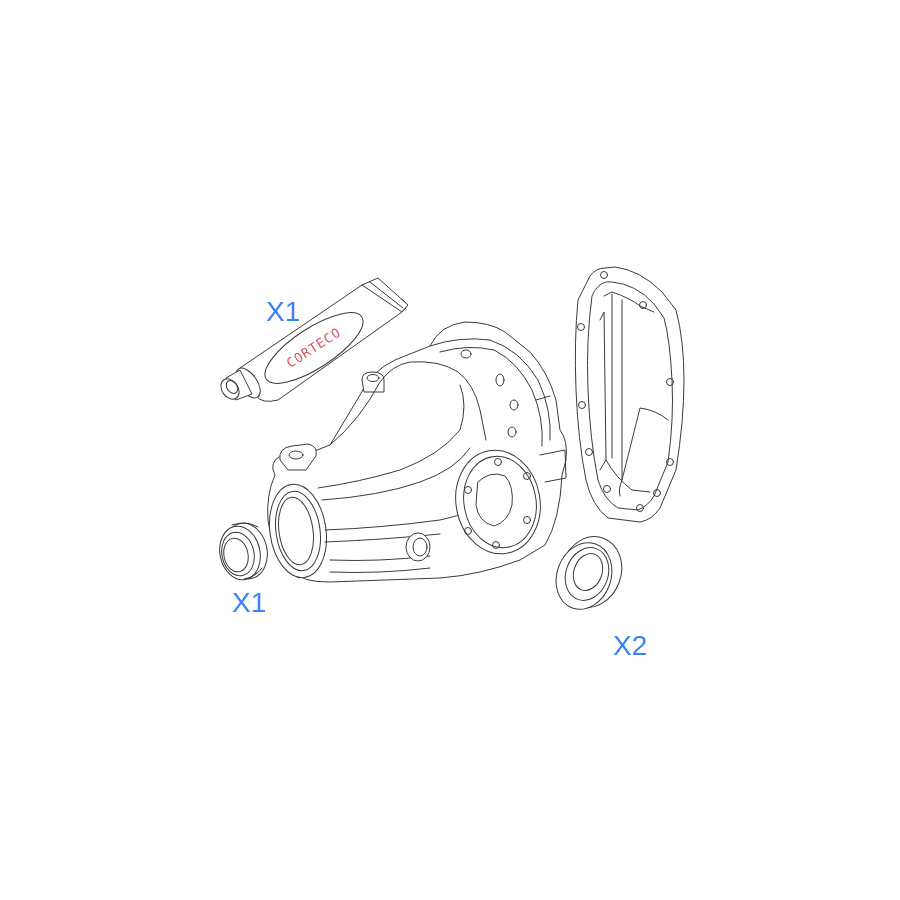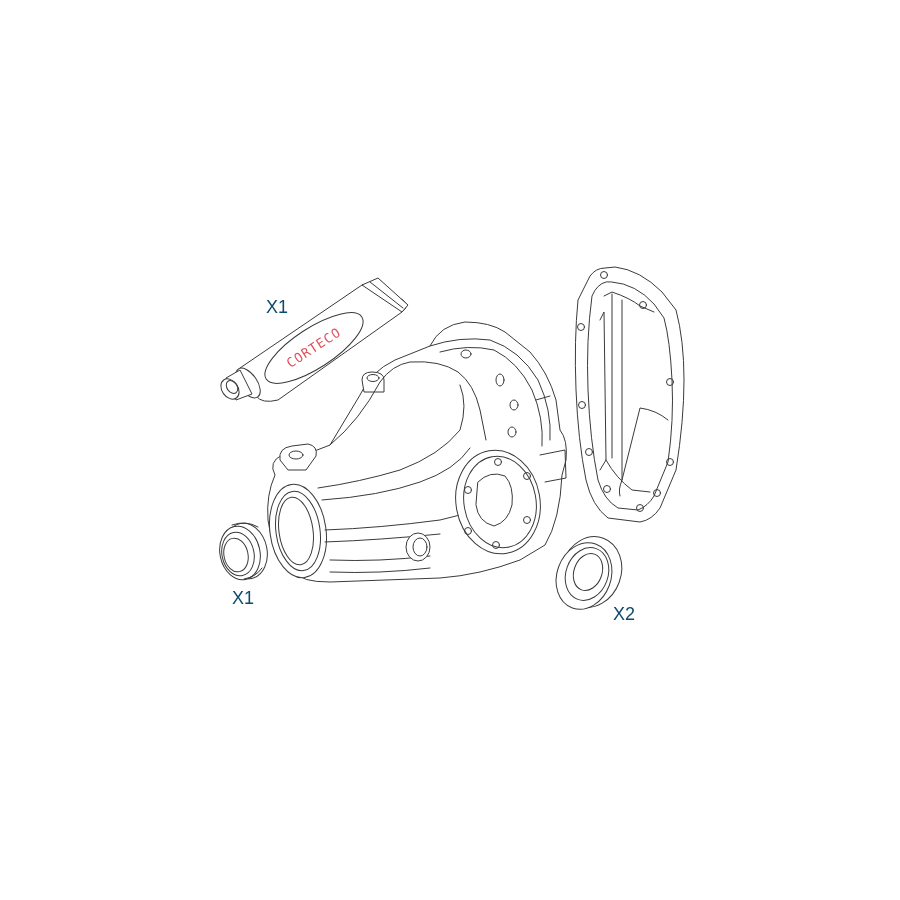--- a/index.html
+++ b/index.html
@@ -1,22 +1,22 @@
 <!DOCTYPE html>
 <html><head>
   <meta charset="utf-8">
   <style>
     html, body { margin: 0; padding: 0; background: #ffffff; }
     body { width: 900px; height: 900px; position: relative; overflow: hidden; }
     #stage { position: absolute; left: 0; top: 0; width: 900px; height: 900px; }
     .qty-label {
       position: absolute;
       font-family: "Liberation Sans", sans-serif;
-      font-size: 18px;
-      color: #0c4a6e;
+      font-size: 28px;
+      color: #3b82f6;
       letter-spacing: 0px;
       line-height: 1;
     }
     svg .ln { fill: none; stroke: #3a3a3a; stroke-width: 1; stroke-linejoin: round; stroke-linecap: round; }
     svg .wh { fill: #ffffff; stroke: #3a3a3a; stroke-width: 1; stroke-linejoin: round; }
     .brand-text {
       font-family: "DejaVu Sans Mono", monospace;
       font-size: 13px;
       letter-spacing: 1px;
     }
@@ -125,14 +125,14 @@
       <ellipse class="wh" cx="591" cy="572" rx="30" ry="36" transform="rotate(20 591 572)"></ellipse>
       <ellipse class="wh" cx="584" cy="576" rx="27" ry="34" transform="rotate(20 584 576)"></ellipse>
       <ellipse class="ln" cx="587" cy="574" rx="21" ry="27" transform="rotate(20 587 574)"></ellipse>
       <ellipse class="ln" cx="588" cy="572" rx="14" ry="19" transform="rotate(20 588 572)"></ellipse>
     </g>
   </svg>
 
   
   <div class="qty-label" style="left:266px; top:298px;">X1</div>
   <div class="qty-label" style="left:232px; top:589px;">X1</div>
-  <div class="qty-label" style="left:613px; top:605px;">X2</div>
+  <div class="qty-label" style="left:613px; top:632px;">X2</div>
 </div>
 
 </body></html>

